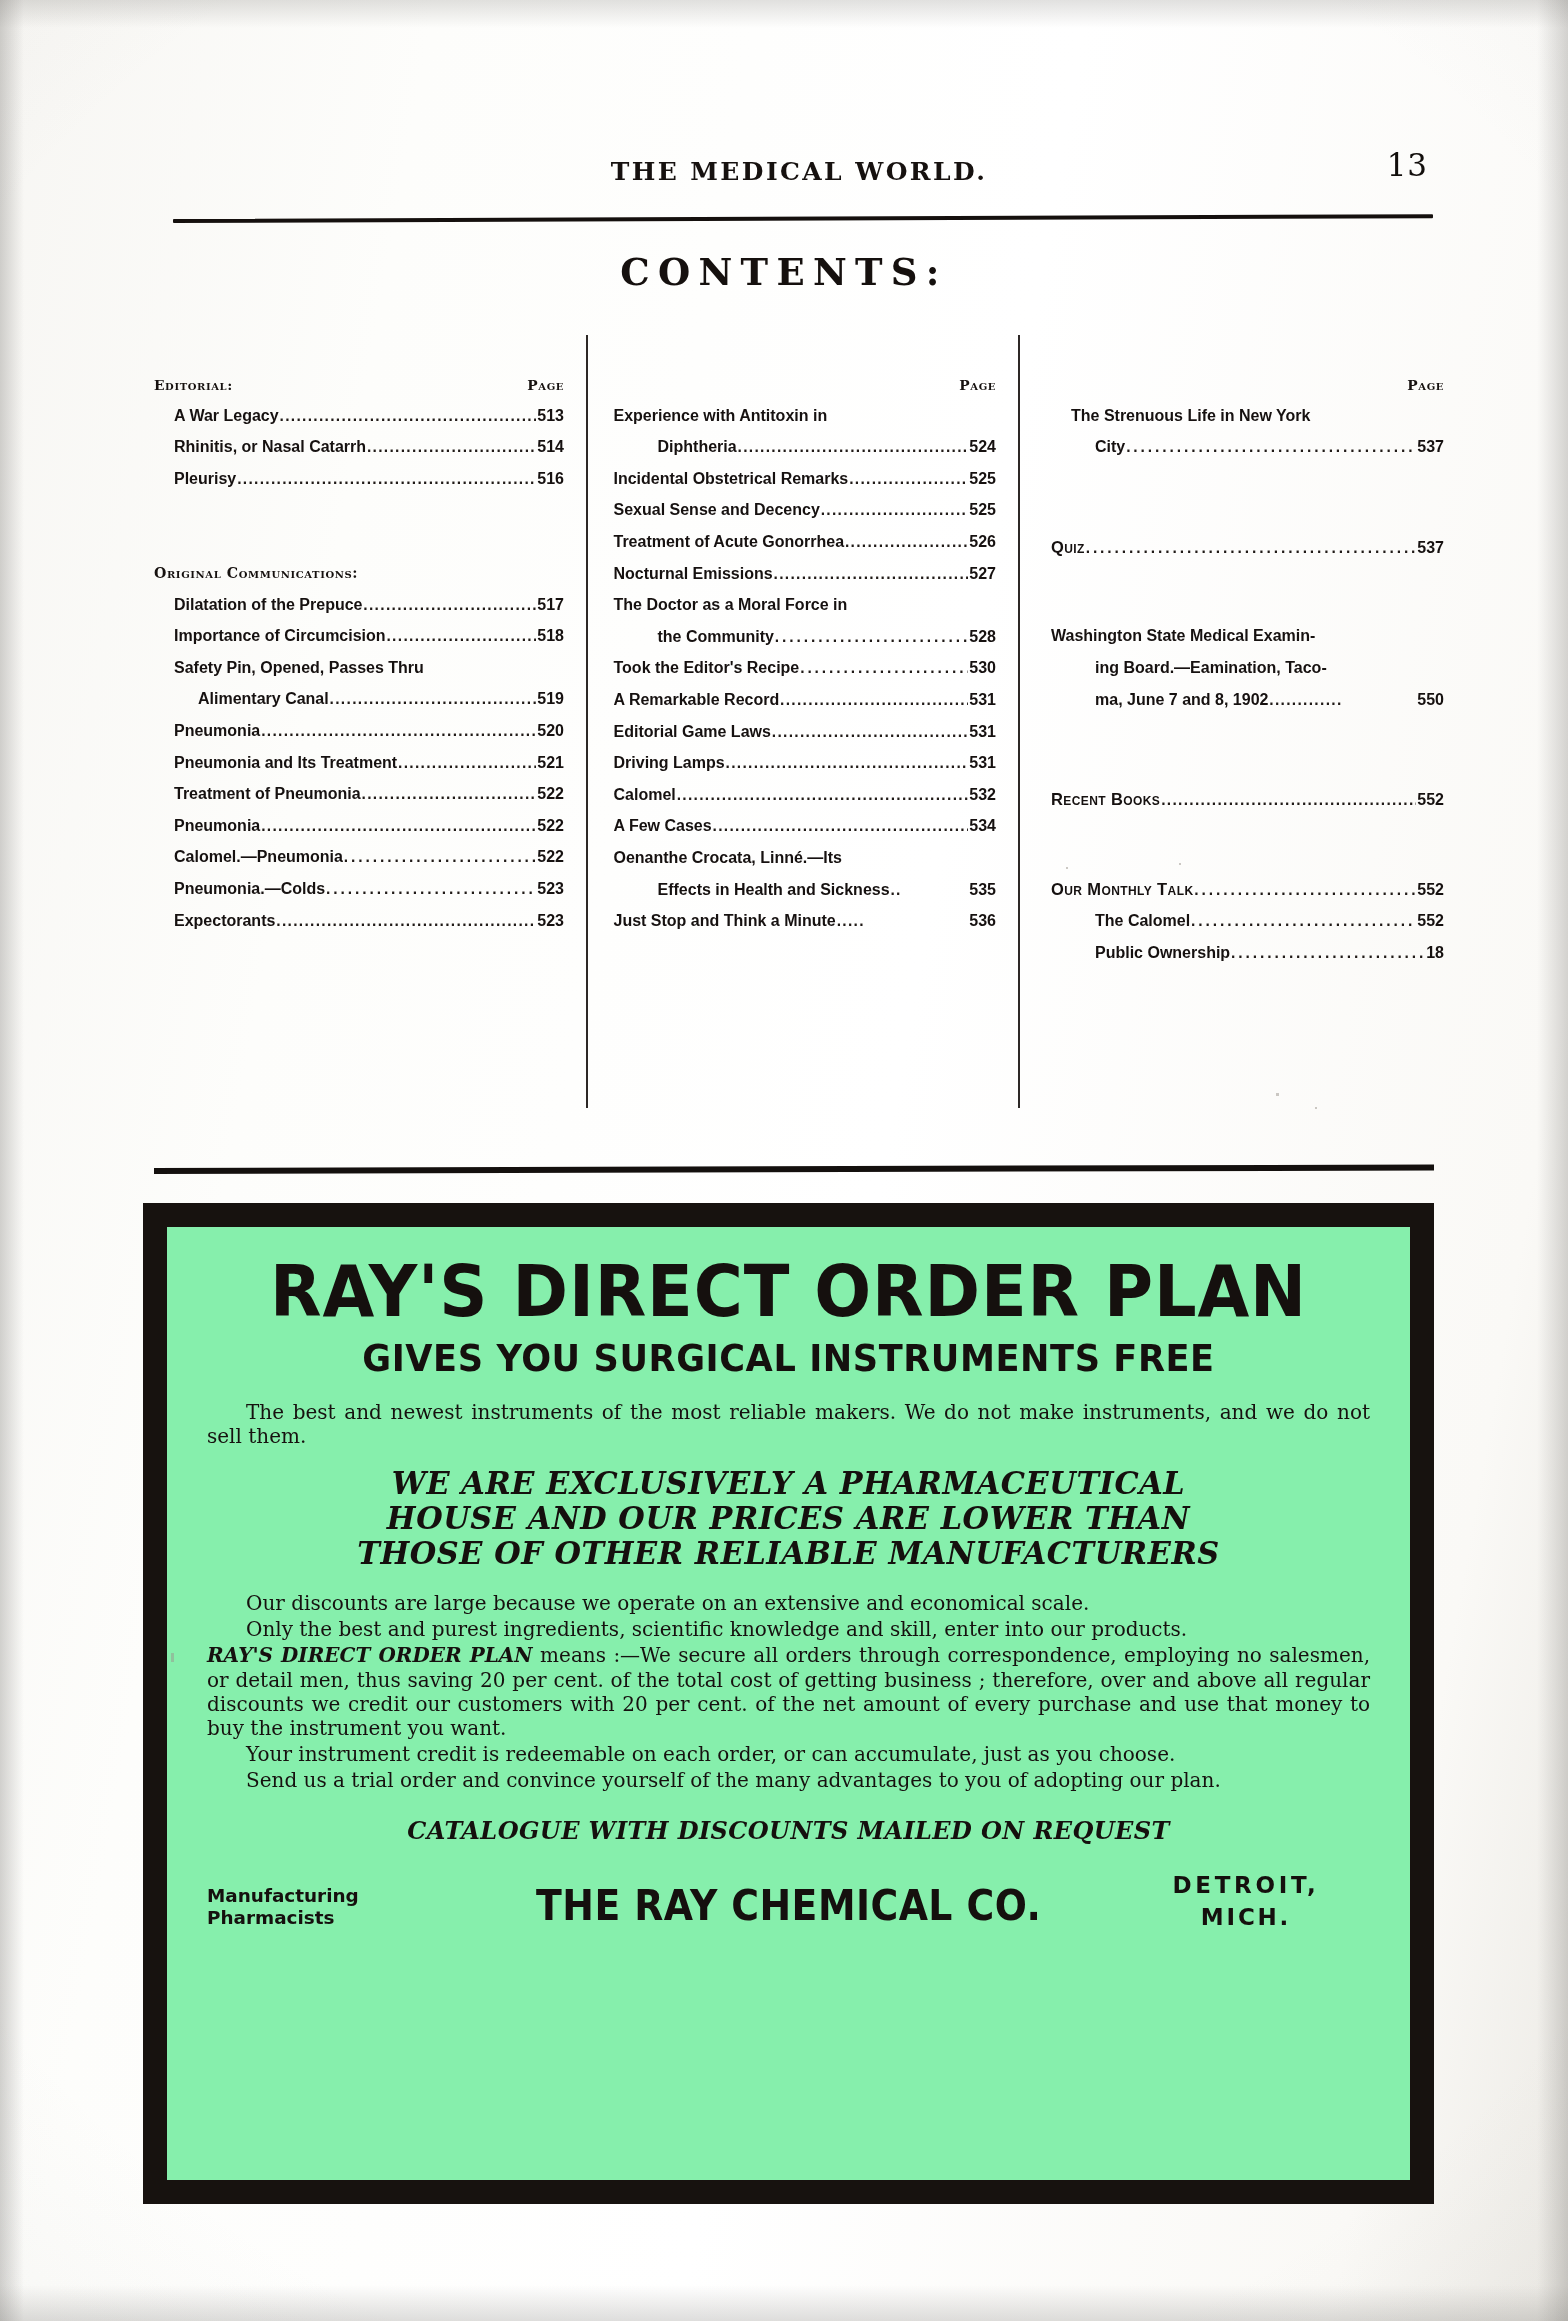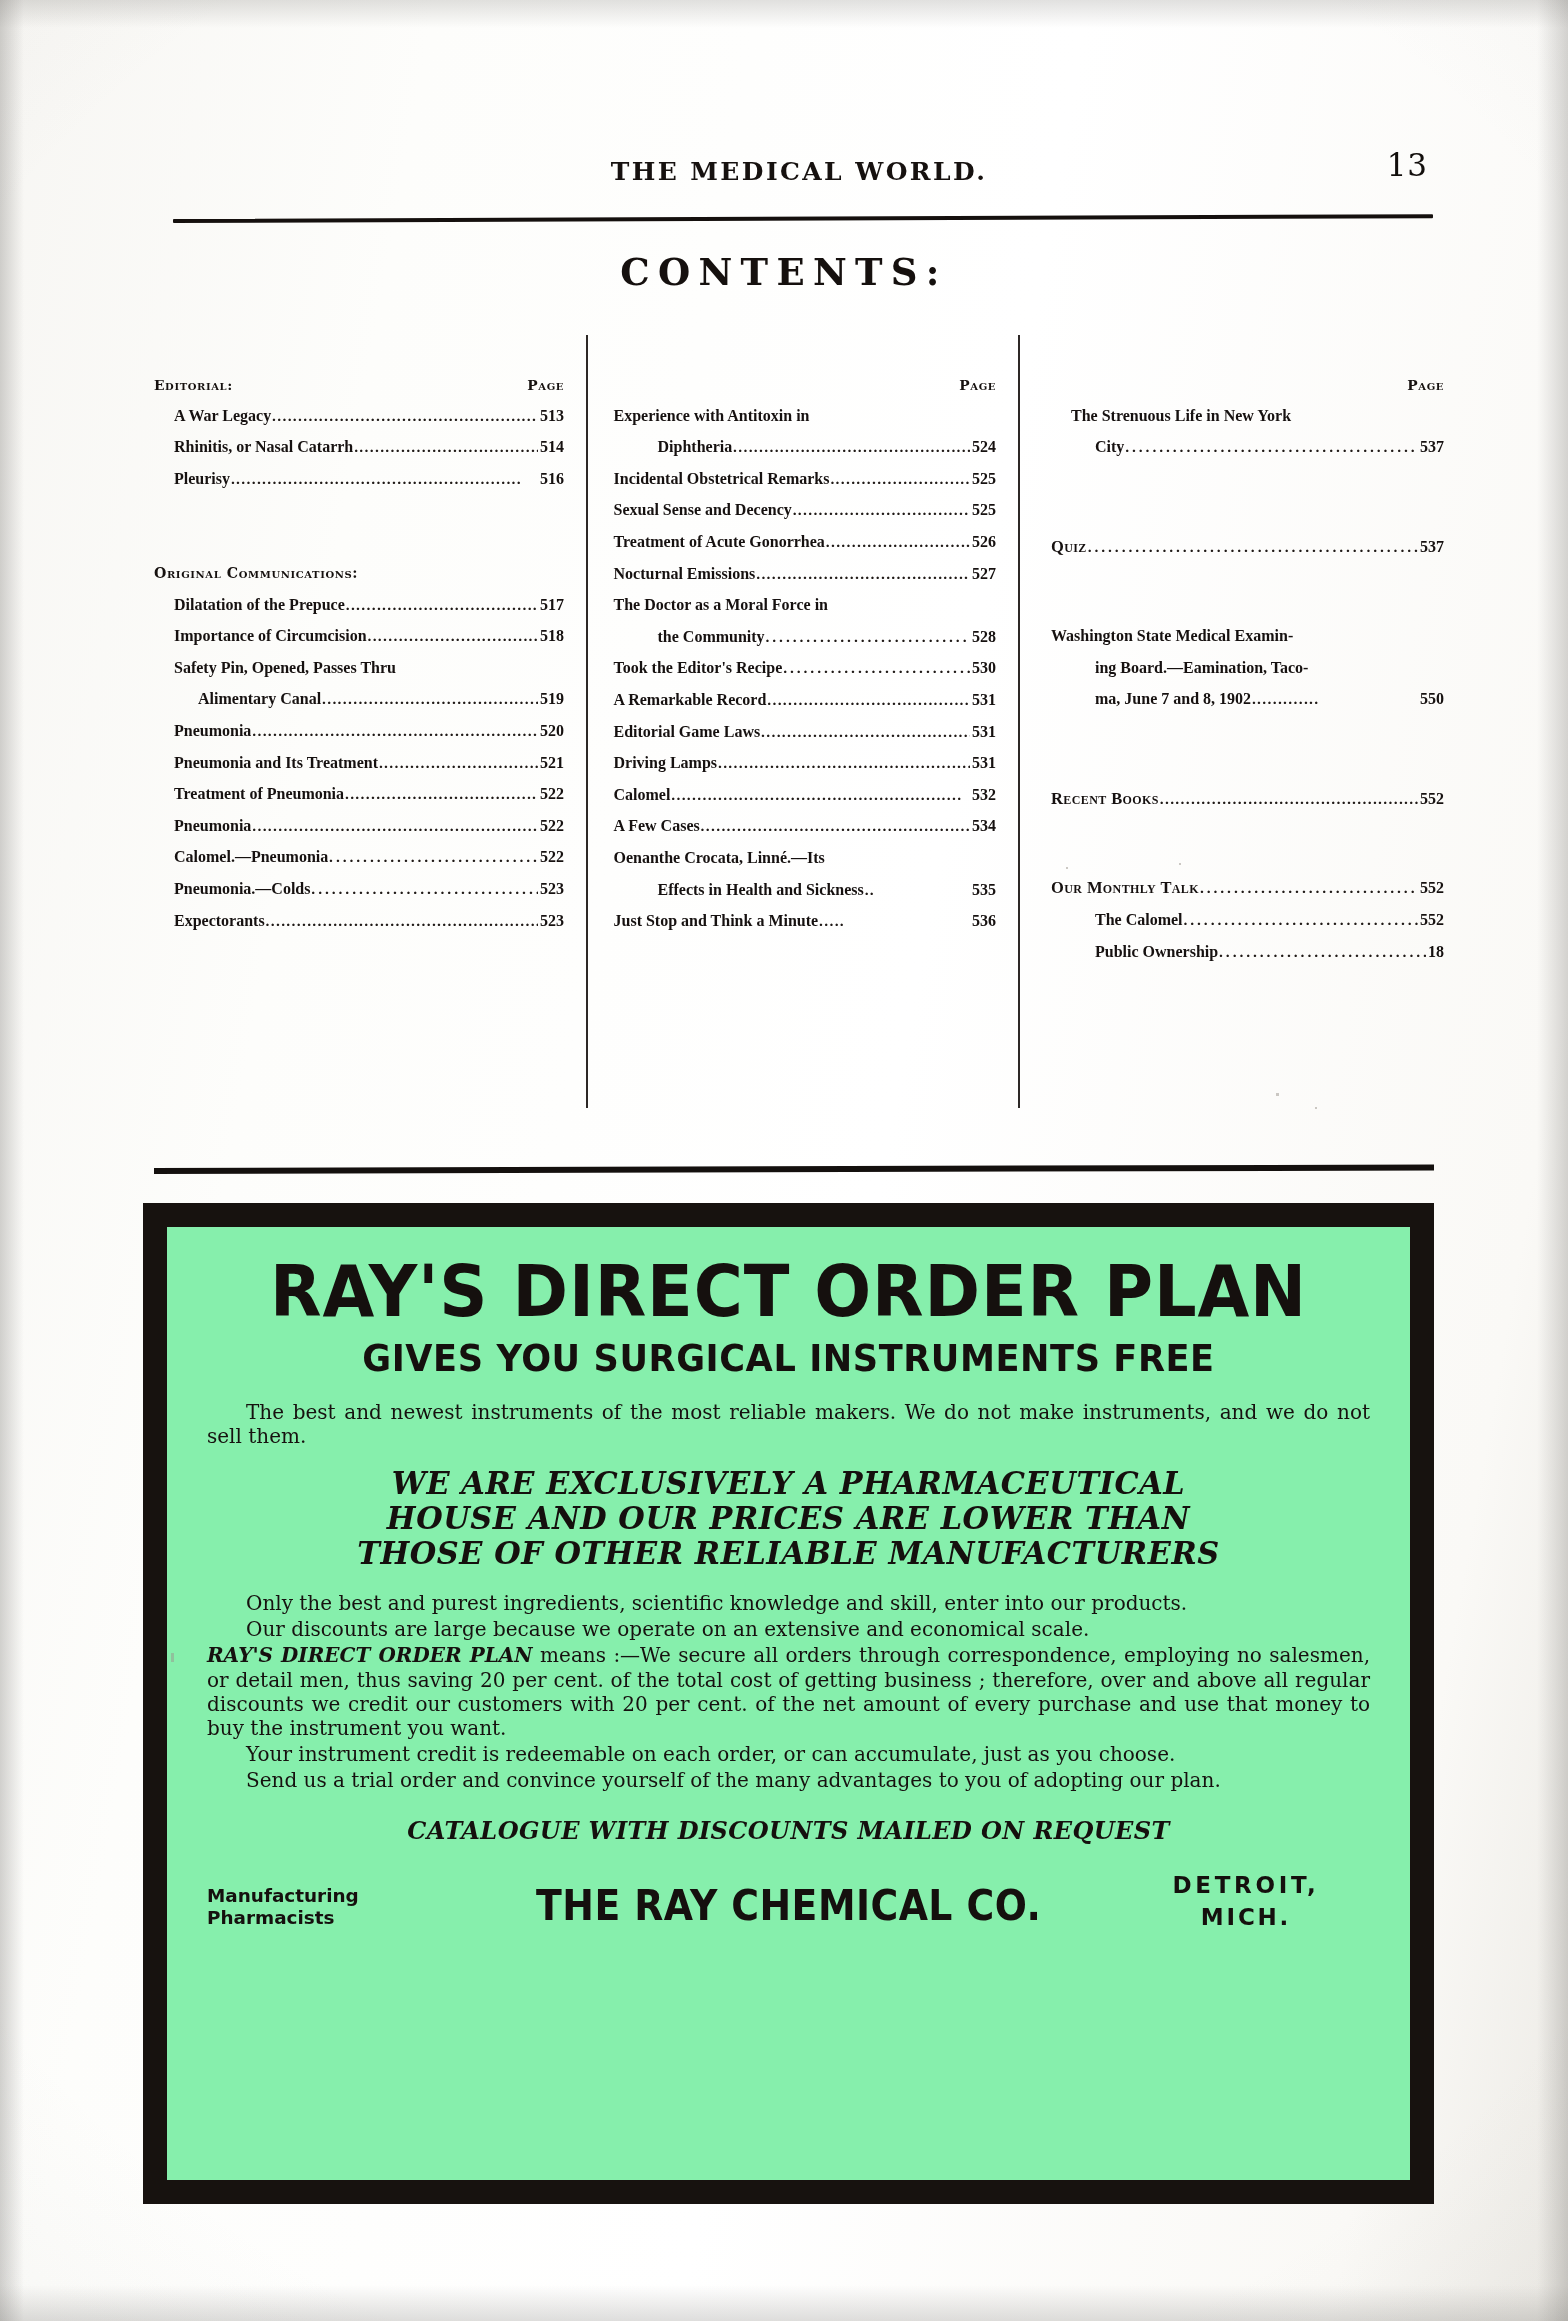--- a/index.html
+++ b/index.html
@@ -158,21 +158,21 @@
     text-transform: capitalize;
   }
   .page-caps {
     font-variant: small-caps;
     text-transform: capitalize;
     font-size: 13.8px;
   }
 
   .toc-entry {
     position: relative;
-    font-family: Liberation Serif, serif;
+    font-family: Liberation Sans, sans-serif;
     font-weight: 700;
     font-size: 16px;
     line-height: 1.0;
     color: #161110;
     margin-bottom: 15.6px;
     padding-left: 20px;
     display: flex;
     align-items: baseline;
     white-space: nowrap;
   }
@@ -648,22 +648,22 @@
 
       <p class="ad-para indent" id="ad-para-lead">The best and newest instruments of the most reliable makers.   We do not make instruments, and we do not sell them.</p>
 
       <div id="ad-banner">
         <div>WE  ARE  EXCLUSIVELY  A  PHARMACEUTICAL</div>
         <div>HOUSE  AND  OUR  PRICES  ARE  LOWER  THAN</div>
         <div>THOSE OF OTHER RELIABLE MANUFACTURERS</div>
       </div>
 
       <div id="ad-body">
+        <p class="ad-para indent">Our discounts are large because we operate on an extensive and economical scale.</p>
         <p class="ad-para indent">Only the best and purest ingredients, scientific knowledge and skill, enter into our products.</p>
-        <p class="ad-para indent">Our discounts are large because we operate on an extensive and economical scale.</p>
         <p class="ad-para"><span class="inline-plan">RAY'S DIRECT ORDER PLAN</span><span> means :—We secure all orders through correspondence, employing no salesmen, or detail men, thus saving 20 per cent. of the total cost of getting business ; therefore, over and above all regular discounts we credit our customers with 20 per cent. of the net amount of every purchase and use that money to buy the instrument you want.</span></p>
         <p class="ad-para indent">Your instrument credit is redeemable on each order, or can accumulate, just as you choose.</p>
         <p class="ad-para indent">Send us a trial order and convince yourself of the many advantages to you of adopting our plan.</p>
       </div>
 
       <div id="ad-catalogue">CATALOGUE WITH DISCOUNTS MAILED ON REQUEST</div>
 
       <div id="ad-footer">
         <div id="ad-mfg">Manufacturing
 Pharmacists</div>

